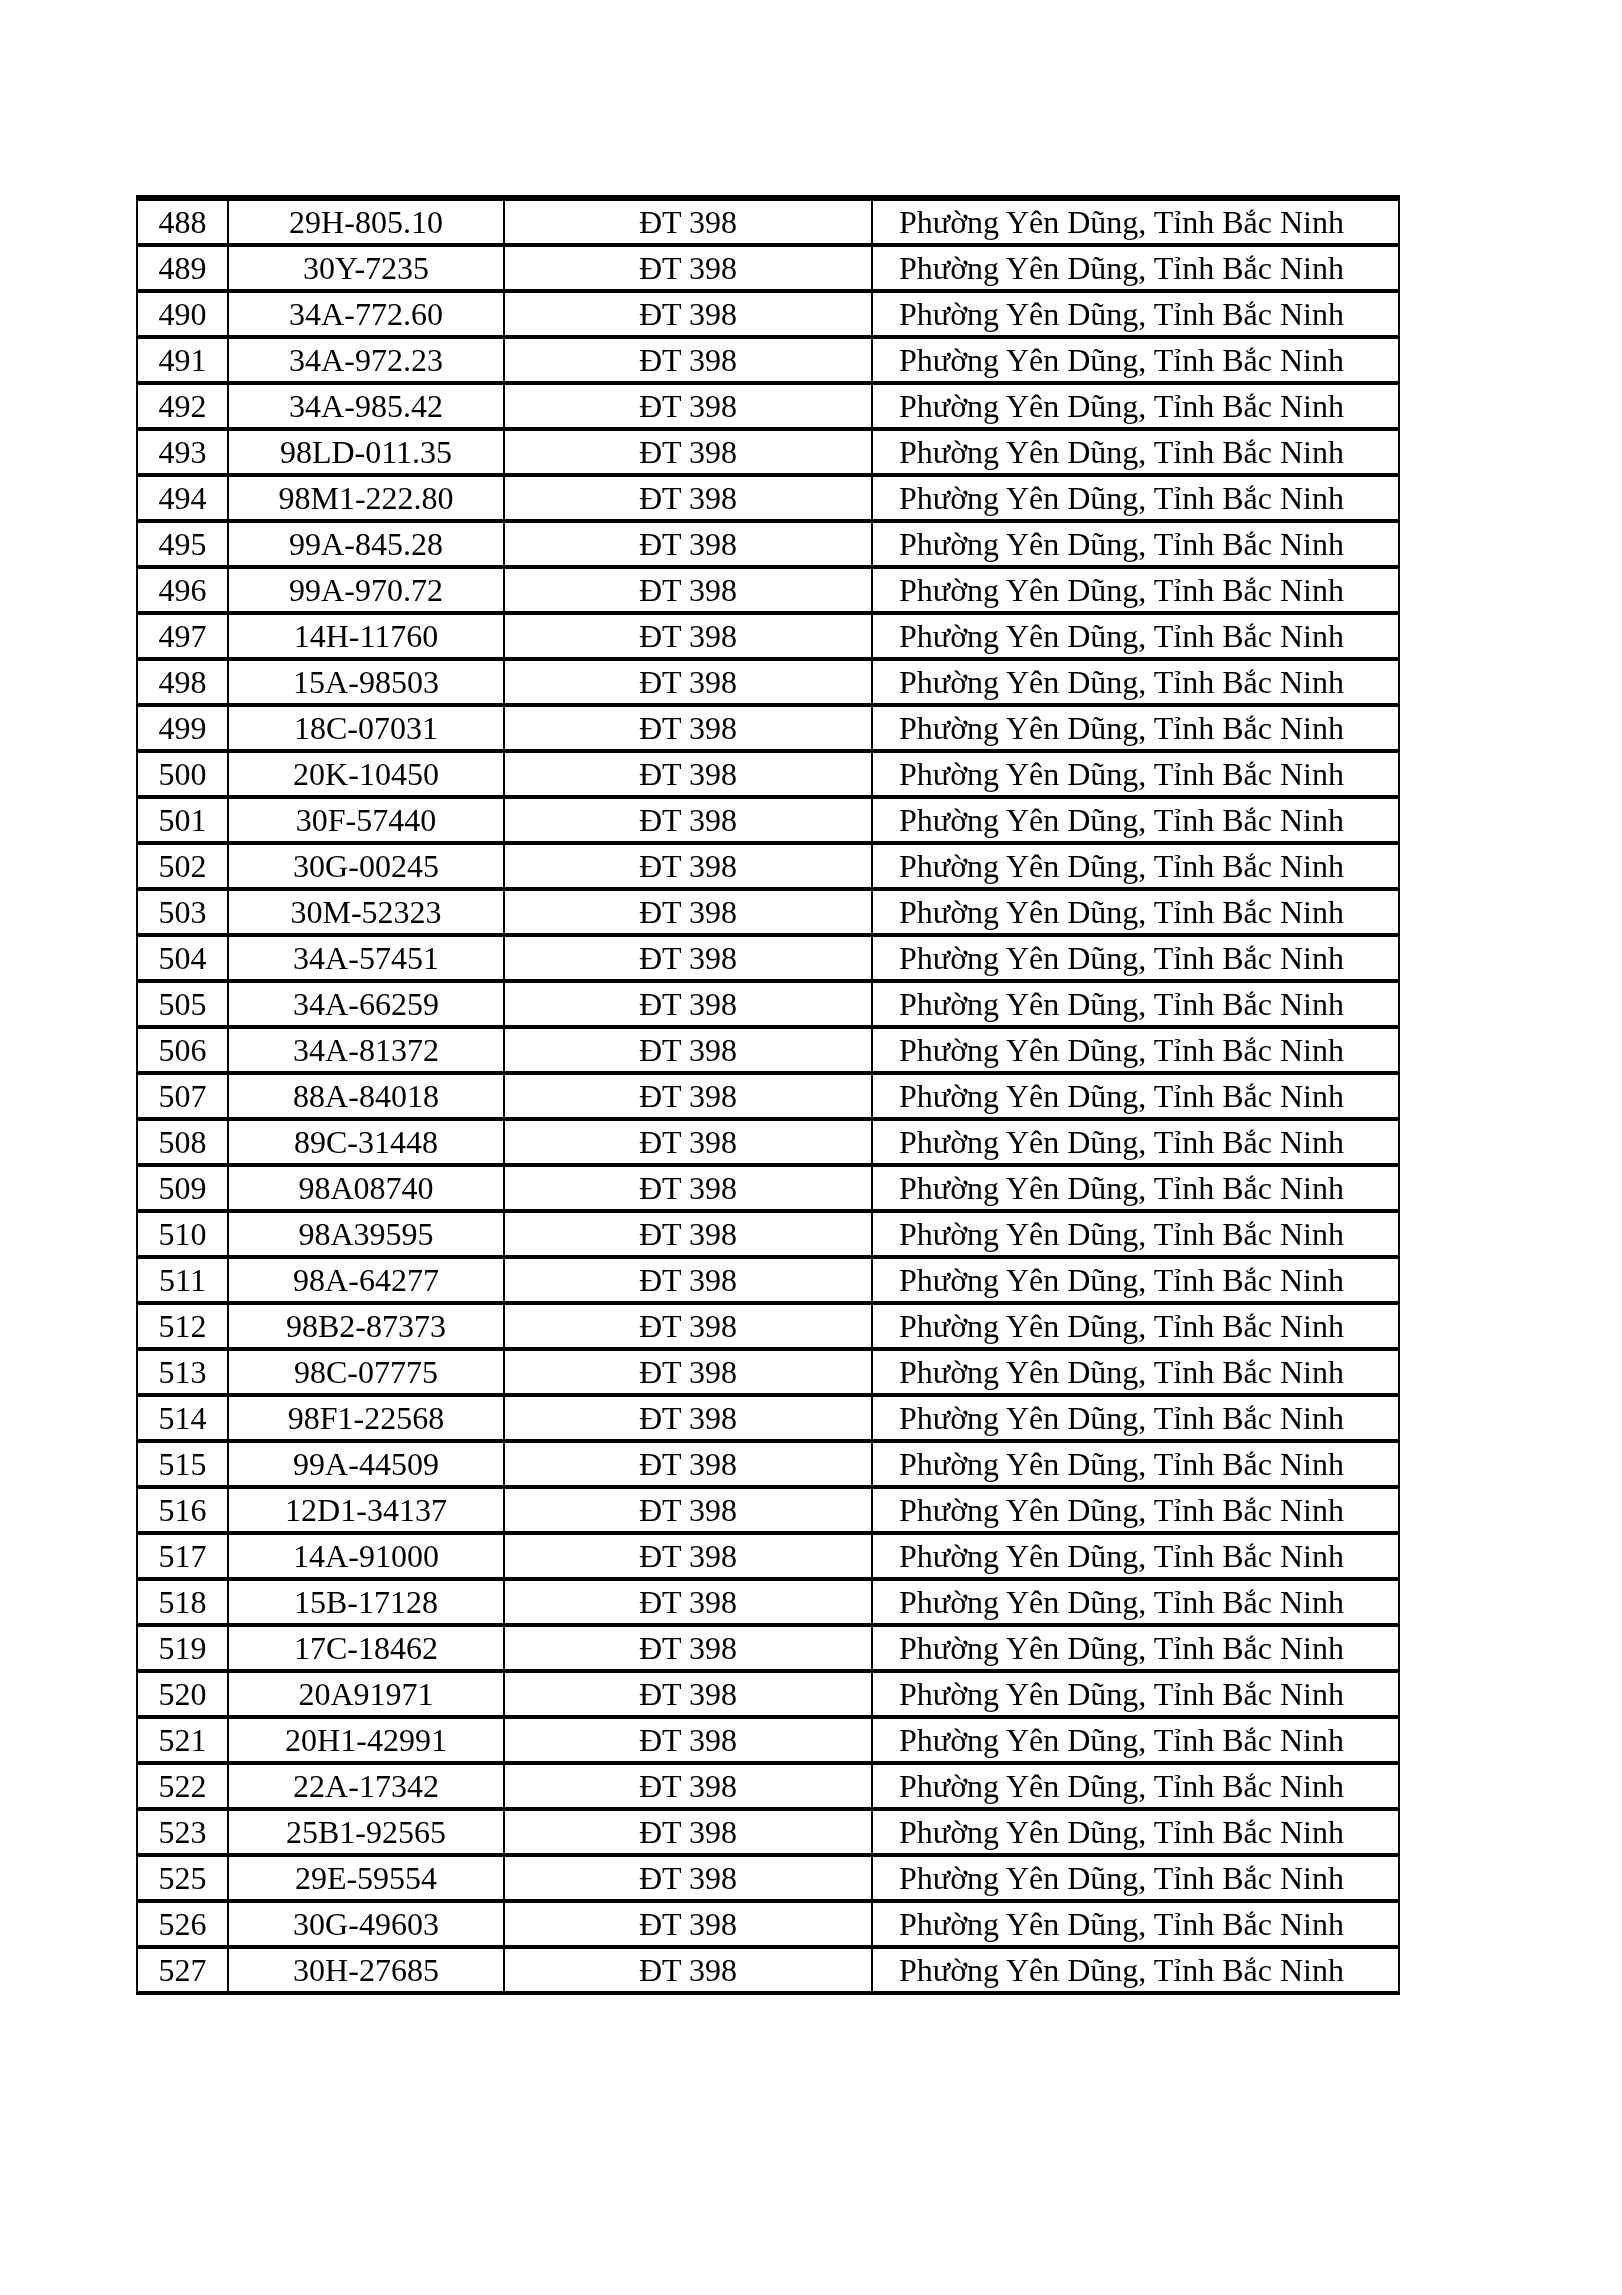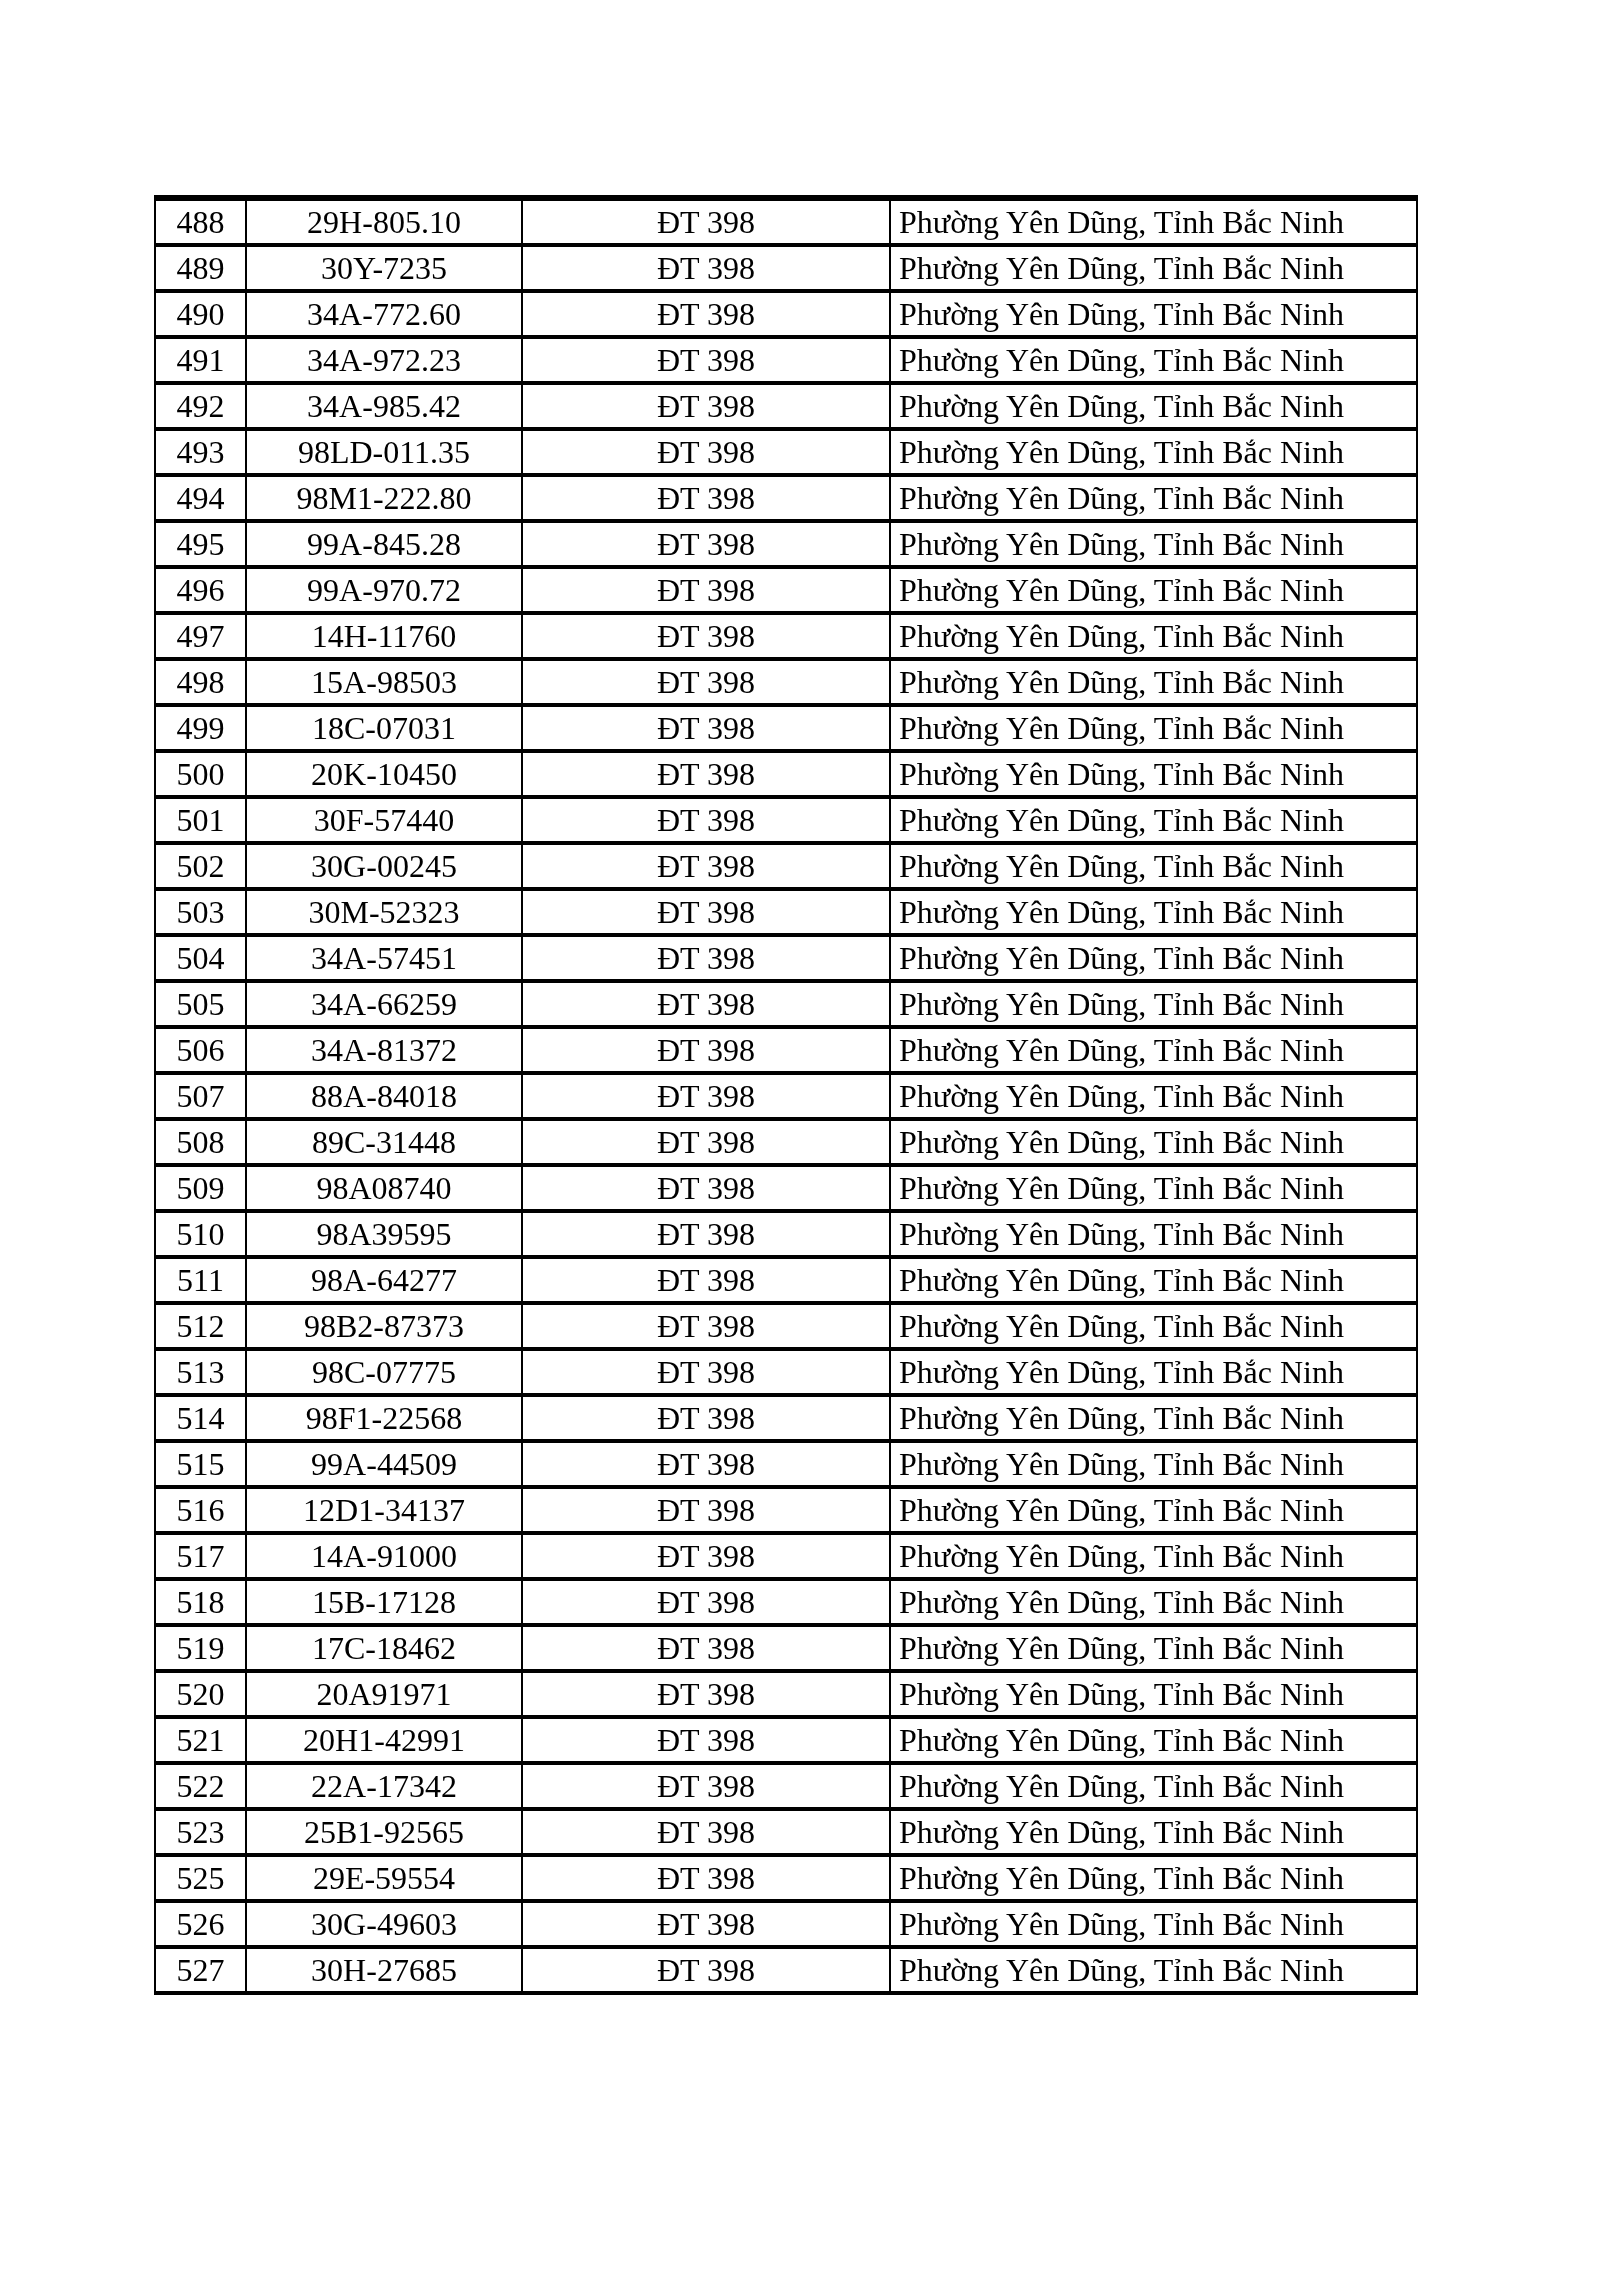--- a/index.html
+++ b/index.html
@@ -10,21 +10,21 @@
     position: relative;
     font-family: "Liberation Serif", serif;
   }
   .page {
     position: absolute;
     inset: 0;
     background: #ffffff;
   }
   table.plate-table {
     position: absolute;
-    left: 154px;
+    left: 136px;
     top: 195px;
     width: 1262px;
     border-collapse: collapse;
     table-layout: fixed;
   }
   table.plate-table td {
     border: 2.4px solid #000000;
     border-top-width: 4px;
     border-bottom-width: 4px;
     height: 42px;
@@ -34,21 +34,21 @@
     text-align: center;
     vertical-align: middle;
     padding: 0;
     white-space: nowrap;
     overflow: hidden;
   }
   table.plate-table tr:first-child td { border-top-width: 6.5px; }
   table.plate-table tr:last-child td { border-bottom-width: 4.9px; }
   table.plate-table td.c3 {
     text-align: left;
-    padding-left: 8px;
+    padding-left: 26px;
   }
 </style>
 </head>
 <body>
 
 <div class="page">
   <table class="plate-table">
     <colgroup>
       <col style="width:91px">
       <col style="width:276px">

